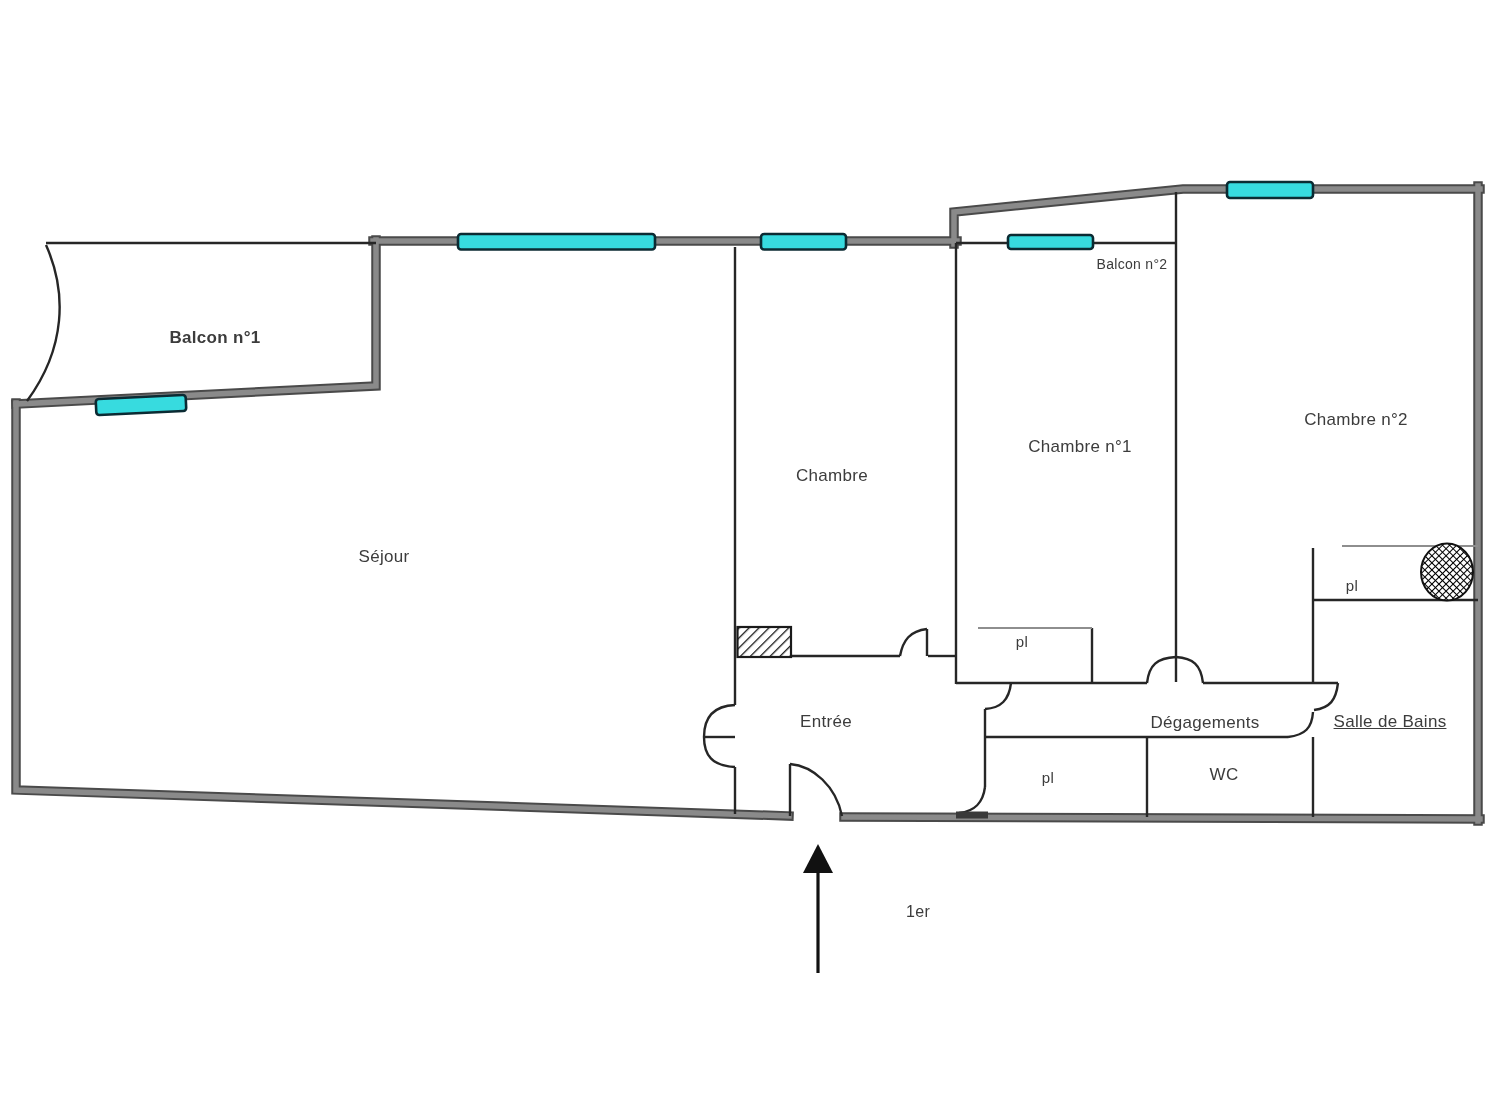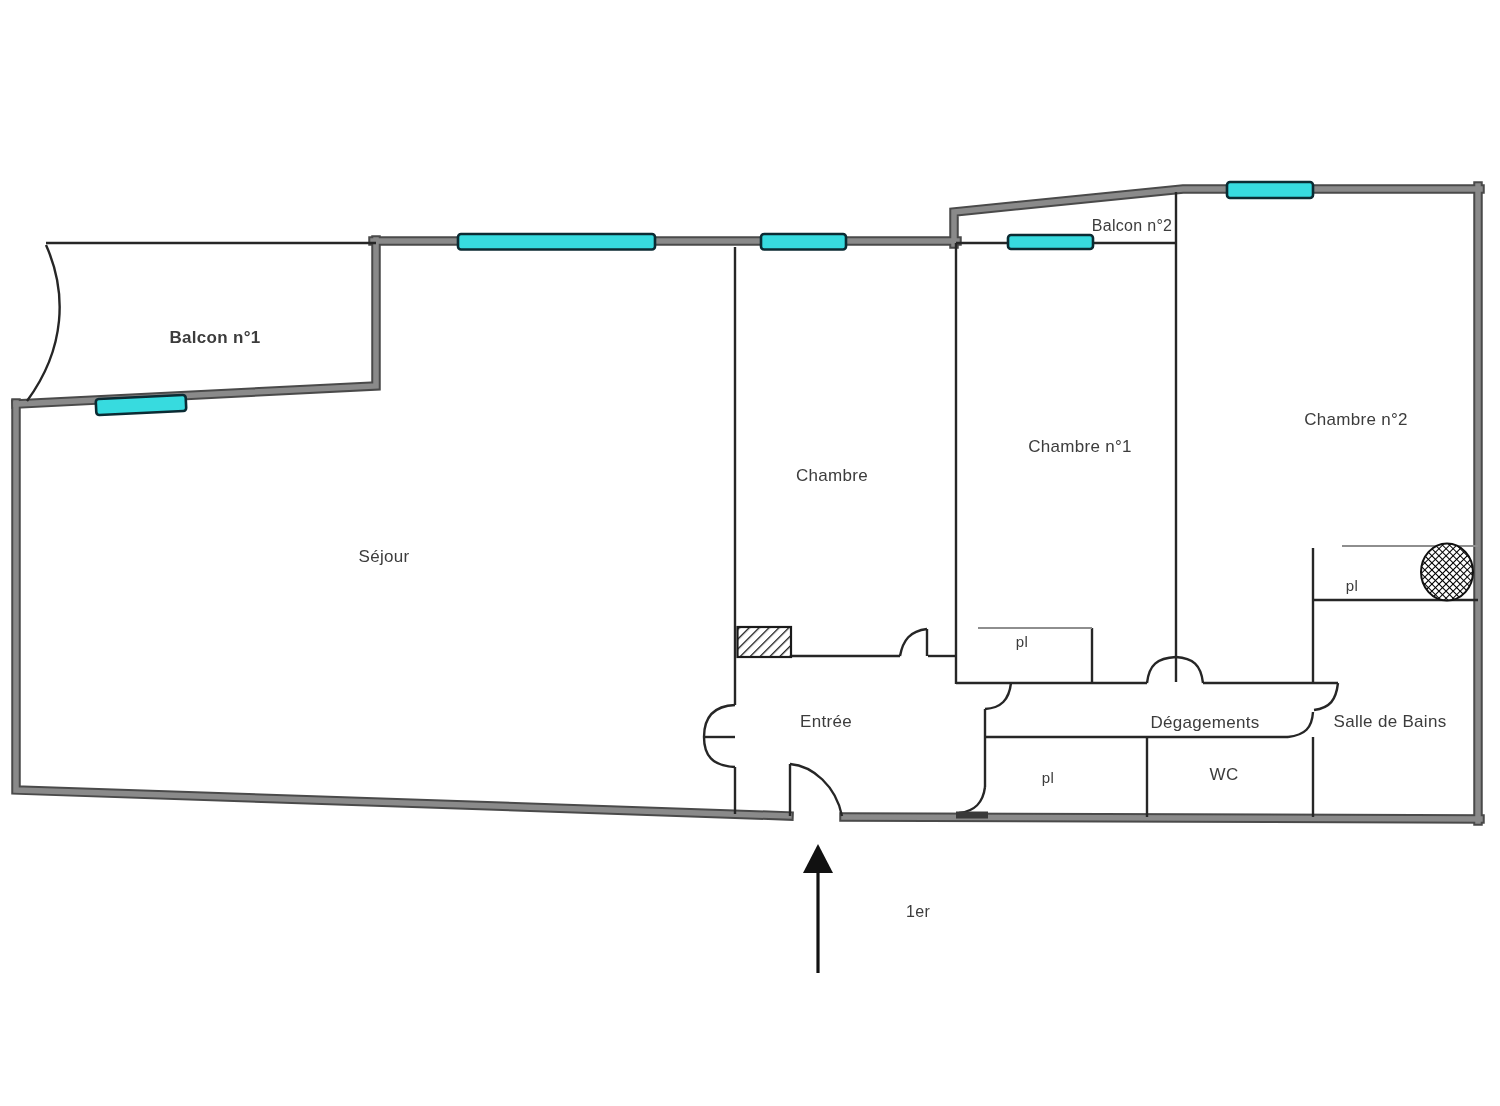--- a/index.html
+++ b/index.html
@@ -25,21 +25,21 @@
   .lbl {
     position: absolute;
     transform: translate(-50%, -50%);
     color: #3c3c3c;
     white-space: nowrap;
     letter-spacing: 0.3px;
     user-select: none;
   }
   .lbl-lg { font-size: 17px; }
   .lbl-md { font-size: 15px; text-align: center; }
-  .lbl-sm { font-size: 16px; }
+  .lbl-sm { font-size: 14px; margin-top: 38px; }
 </style>
 </head>
 <body>
 
 <div class="plan-wrap">
 
   <svg viewBox="0 0 1500 1106">
     <defs>
       <pattern id="diagHatch" width="7" height="7" patternUnits="userSpaceOnUse" patternTransform="rotate(45)">
         <rect width="7" height="7" fill="#ffffff"></rect>
@@ -148,20 +148,20 @@
   </svg>
 
   <div class="lbl lbl-lg" style="left:215px; top:338px;font-weight:bold;">Balcon n°1</div>
   <div class="lbl lbl-lg" style="left:384px; top:557px;">Séjour</div>
   <div class="lbl lbl-lg" style="left:832px; top:476px;">Chambre</div>
   <div class="lbl lbl-lg" style="left:1080px; top:447px;">Chambre n°1</div>
   <div class="lbl lbl-lg" style="left:1356px; top:420px;">Chambre n°2</div>
   <div class="lbl lbl-sm" style="left:1132px; top:226px;">Balcon n°2</div>
   <div class="lbl lbl-lg" style="left:826px; top:722px;text-align:center;">Entrée</div>
   <div class="lbl lbl-lg" style="left:1172px; top:723px;margin-left:33px;">Dégagements</div>
-  <div class="lbl lbl-lg" style="left:1390px; top:722px;">Salle de Bains</div>
+  <div class="lbl lbl-lg" style="left:1390px; top:722px;text-decoration:underline;">Salle de Bains</div>
   <div class="lbl lbl-lg" style="left:1224px; top:775px;">WC</div>
   <div class="lbl lbl-md" style="left:1022px; top:641px;">pl</div>
   <div class="lbl lbl-md" style="left:1048px; top:777px;">pl</div>
   <div class="lbl lbl-md" style="left:1352px; top:585px;">pl</div>
   <div class="lbl" style="left:918px; top:912px; font-size:16px;">1er</div>
 
 </div>
 
 </body></html>

